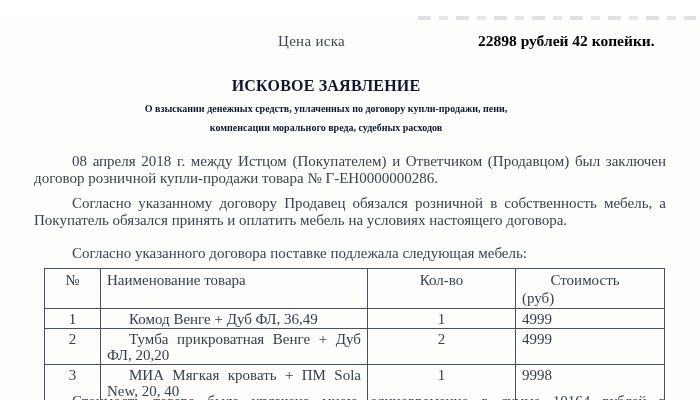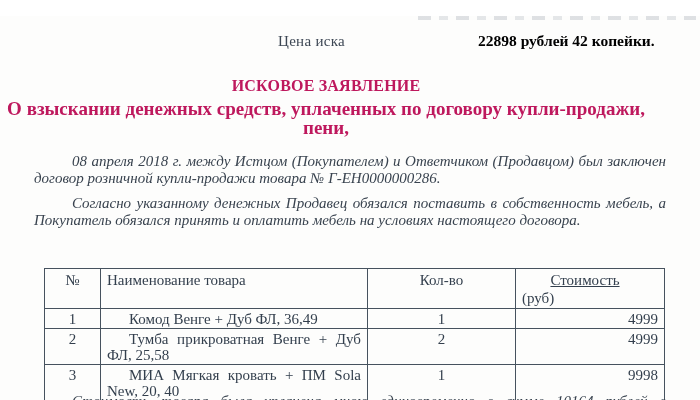--- a/index.html
+++ b/index.html
@@ -36,43 +36,43 @@
     top: 16px; left: 478px;
     font-size: 15.5px;
     font-weight: bold;
     color: #000000;
   }
   .heading-block {
     position: absolute;
     top: 61px; left: 0;
     width: 652px;
     text-align: center;
-    color: #be185d;
+    color: #0f172a;
     font-weight: bold;
   }
   .doc-title {
     font-size: 16px;
     margin: 0 0 4px 0;
     letter-spacing: .2px;
   }
   .doc-subtitle {
-    font-size: 19px;
+    font-size: 10px;
     line-height: 19px;
     margin: 0;
   }
   .body-text {
     position: absolute;
     left: 34px;
     width: 632px;
     font-size: 15px;
     line-height: 17px;
     text-align: justify;
     color: #39434f;
   }
-  .body-text p { margin: 0; text-indent: 38px; font-style: italic; }
+  .body-text p { margin: 0; text-indent: 38px; }
   #para1 { top: 137px; }
   #para2 { top: 179px; }
   #para3 { top: 229px; }
   #para4 {
     top: 377px;
     text-align-last: justify;
   }
   table.goods {
     position: absolute;
     top: 252px; left: 44px;
@@ -91,55 +91,59 @@
   }
   col.c-num  { width: 56px; }
   col.c-name { width: 267px; }
   col.c-qty  { width: 148px; }
   col.c-cost { width: 149px; }
   tr.head th { height: 33px; line-height: 18px; padding-top: 2px; }
   th.h-num  { text-align: center; }
   th.h-name { text-align: left; padding-right: 46px; }
   th.h-qty  { padding-right: 36px; }
   th.h-cost { text-align: left; padding: 2px 6px 0 6px; }
-  th.h-cost .line1 { display: block; text-align: center; padding-right: 10px; text-decoration: underline; }
+  th.h-cost .line1 { display: block; text-align: center; padding-right: 10px; }
   th.h-cost .line2 { display: block; text-align: left; }
   td.cell-num  { text-align: center; }
   td.cell-name { text-align: justify; text-indent: 22px; }
   td.cell-qty  { text-align: center; padding-right: 55px; }
-  td.cell-cost { text-align: right; padding-right: 24px; }
+  td.cell-cost { text-align: left; padding-right: 24px; }
   tr.r1 td { height: 16px; }
   tr.r2 td { height: 32px; }
   tr.r3 td { height: 33px; }
 </style>
 </head>
 <body>
 
 <div class="page">
 
   <div class="top-artifact"></div>
 
   <span class="price-row-label">Цена иска</span>
   <span class="price-row-value">22898 рублей 42 копейки.</span>
 
   <div class="heading-block">
     <p class="doc-title">ИСКОВОЕ ЗАЯВЛЕНИЕ</p>
     <p class="doc-subtitle">
       <span>О взыскании денежных средств, уплаченных по договору купли-продажи, пени,</span><br>
+      <span>компенсации морального вреда, судебных расходов</span>
     </p>
   </div>
 
   <div class="body-text" id="para1">
     <p>08 апреля 2018 г. между Истцом (Покупателем) и Ответчиком (Продавцом) был заключен договор розничной купли-продажи товара № Г-ЕН0000000286.</p>
   </div>
 
   <div class="body-text" id="para2">
-    <p>Согласно указанному денежных Продавец обязался поставить в собственность мебель, а Покупатель обязался принять и оплатить мебель на условиях настоящего договора.</p>
+    <p>Согласно указанному договору Продавец обязался розничной в собственность мебель, а Покупатель обязался принять и оплатить мебель на условиях настоящего договора.</p>
   </div>
 
+  <div class="body-text" id="para3">
+    <p>Согласно указанного договора поставке подлежала следующая мебель:</p>
+  </div>
 
   <table class="goods">
     <colgroup>
       <col class="c-num">
         <col class="c-name">
         <col class="c-qty">
         <col class="c-cost">
     </colgroup>
     <tbody>
       <tr class="head">
@@ -152,21 +156,21 @@
         </th>
       </tr>
       <tr class="r1">
         <td class="cell-num">1</td>
         <td class="cell-name">Комод Венге + Дуб ФЛ, 36,49</td>
         <td class="cell-qty">1</td>
         <td class="cell-cost">4999</td>
       </tr>
       <tr class="r2">
         <td class="cell-num">2</td>
-        <td class="cell-name">Тумба прикроватная Венге + Дуб ФЛ, 25,58</td>
+        <td class="cell-name">Тумба прикроватная Венге + Дуб ФЛ, 20,20</td>
         <td class="cell-qty">2</td>
         <td class="cell-cost">4999</td>
       </tr>
       <tr class="r3">
         <td class="cell-num">3</td>
         <td class="cell-name">МИА Мягкая кровать + ПМ Sola New, 20, 40</td>
         <td class="cell-qty">1</td>
         <td class="cell-cost">9998</td>
       </tr>
     </tbody>

